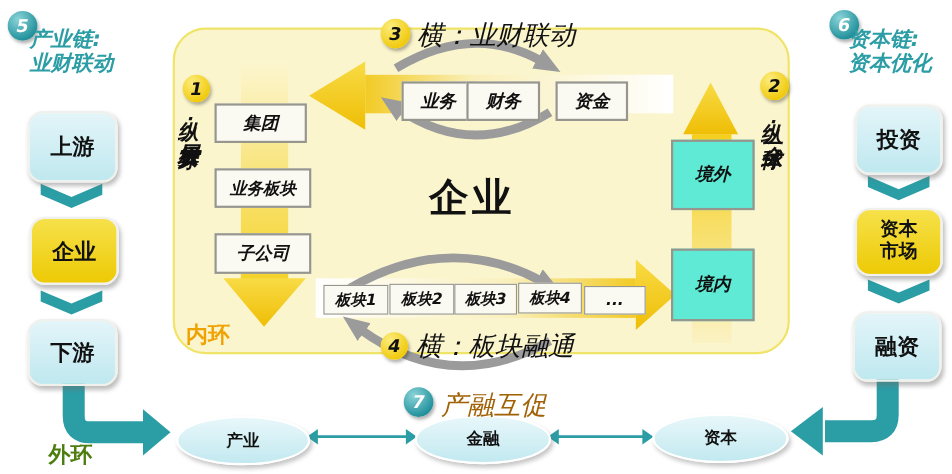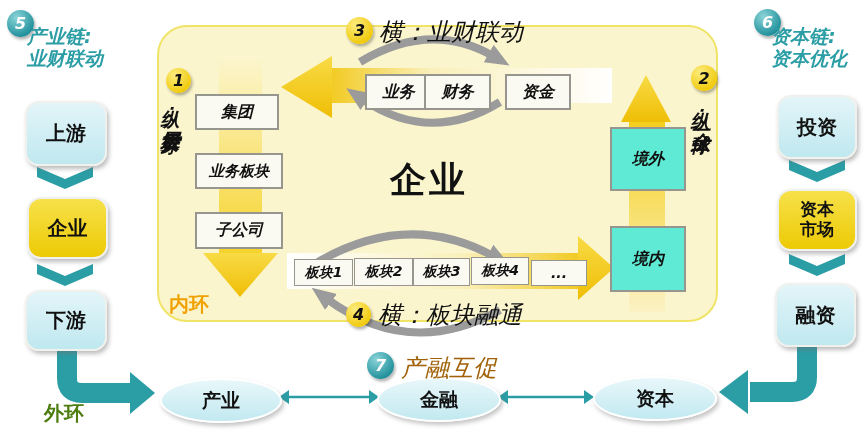--- a/index.html
+++ b/index.html
@@ -33,21 +33,21 @@
   .vlabel{position:absolute;writing-mode:vertical-rl;text-orientation:upright;font-weight:bold;
           font-style:italic;font-size:19px;line-height:1;letter-spacing:1px;z-index:6;}
   .center-label{position:absolute;left:379px;top:156px;width:100px;text-align:center;
                 font-weight:bold;font-size:36px;letter-spacing:3px;z-index:6;}
   .ring-label{position:absolute;font-weight:bold;font-size:20px;z-index:6;}
   .ring-label.inner{color:#F0A202;}
   .ring-label.outer{color:#4d7c0f;}
   
   .ell{position:absolute;border-radius:50%;background:linear-gradient(180deg,#E8F7FA,#C2E9F0);
        border:2px solid #fff;box-shadow:2px 3px 4px rgba(110,110,110,.4);display:flex;
-       align-items:center;justify-content:center;font-weight:bold;font-size:19px;z-index:5;}
+       align-items:center;justify-content:center;font-weight:bold;font-size:15px;z-index:5;}
   svg{display:block;}
   .conn{position:absolute;z-index:2;overflow:visible;}
   .swoosh{position:absolute;z-index:3;overflow:visible;}
 </style>
 </head>
 <body>
 
 <div class="stage">
 
   <svg width="0" height="0" class="abs" aria-hidden="true">

